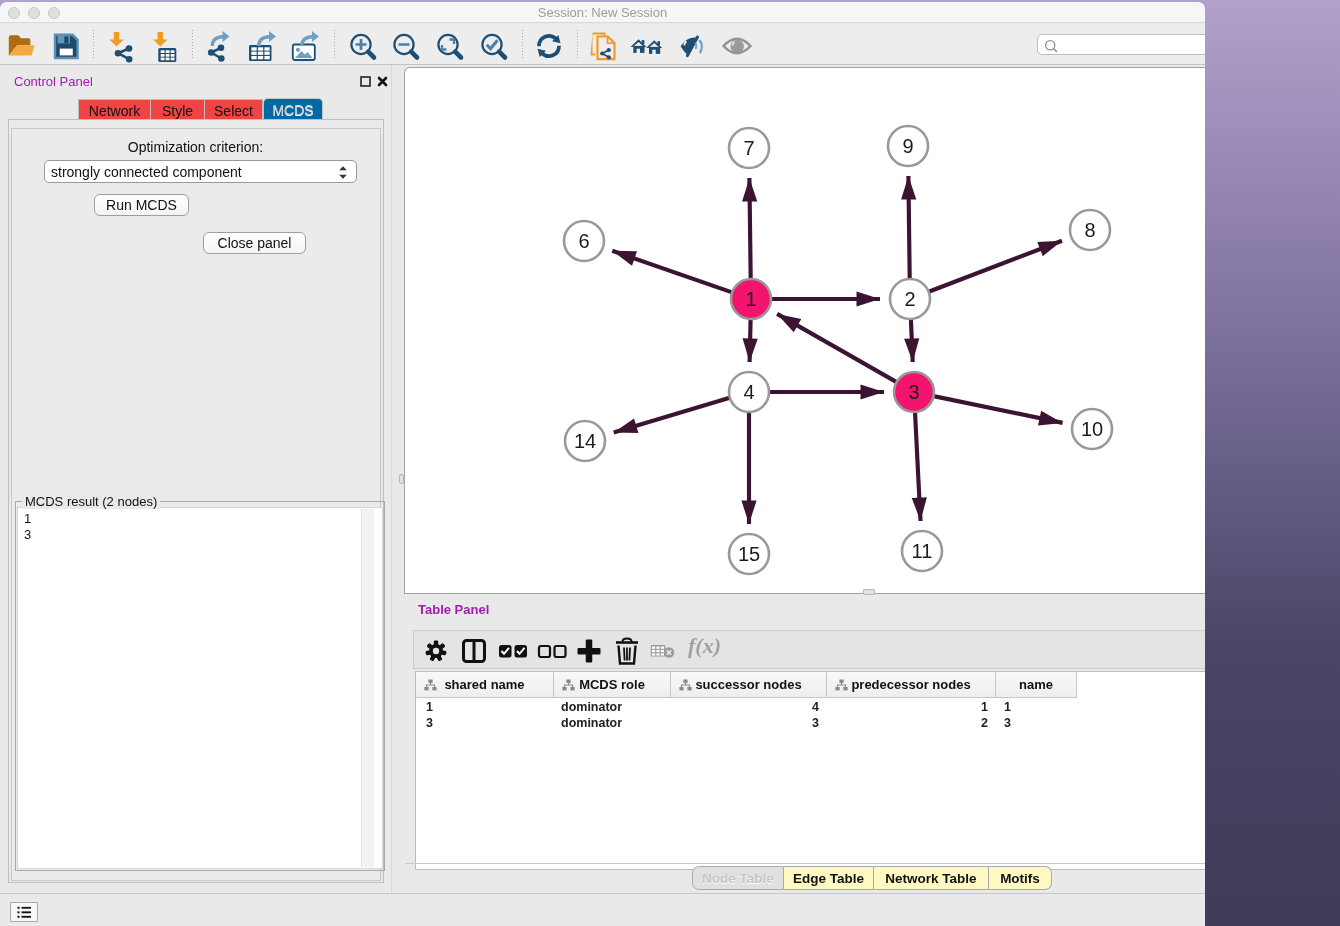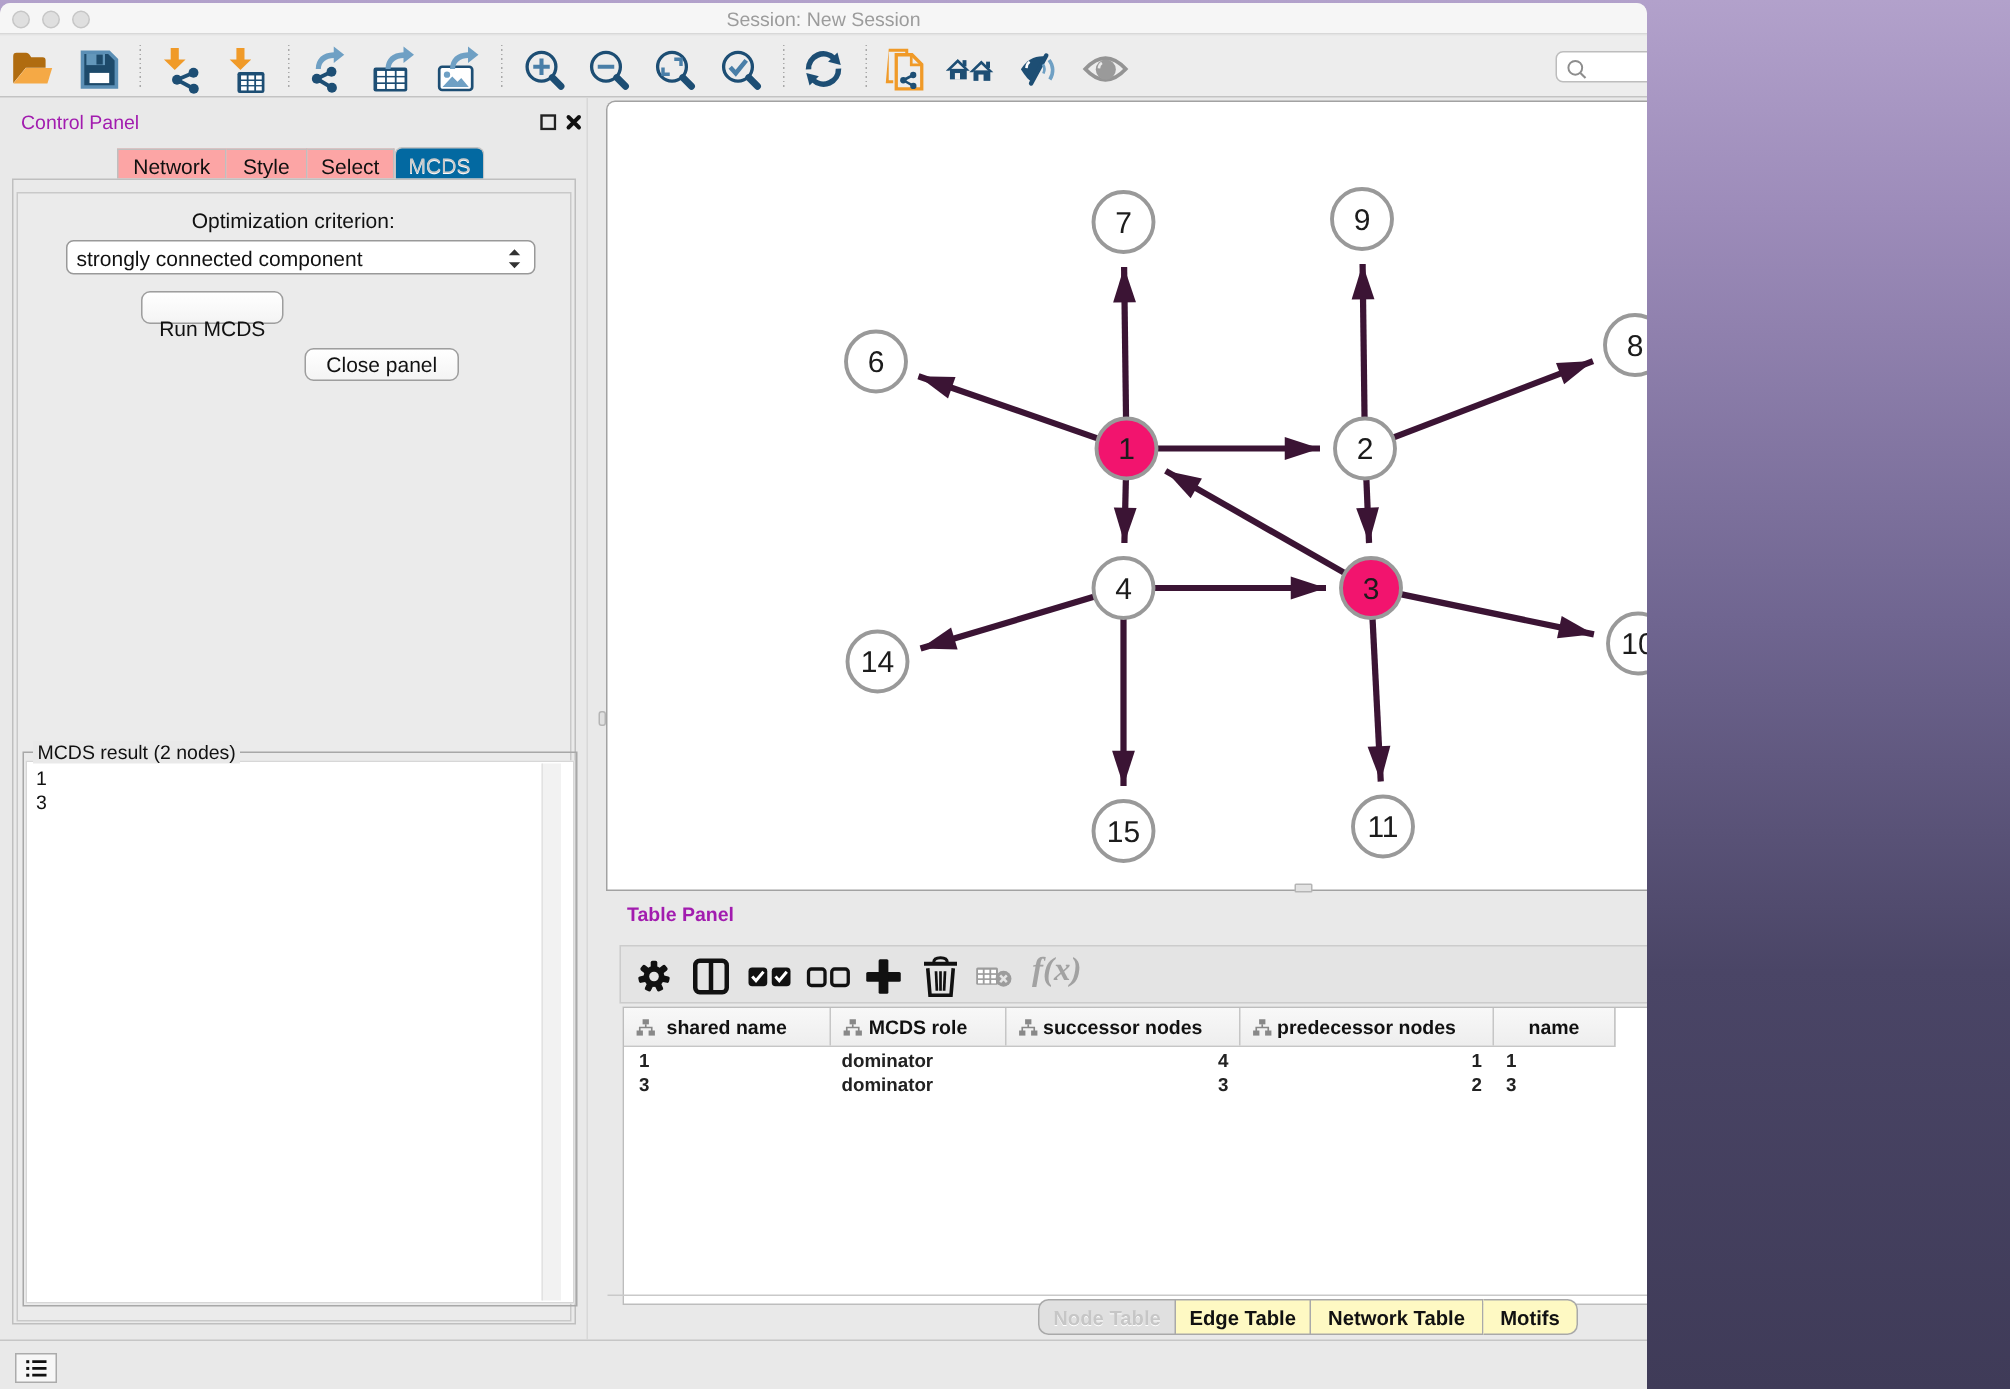--- a/index.html
+++ b/index.html
@@ -1,32 +1,32 @@
 <!DOCTYPE html>
 <html><head>
 <meta charset="utf-8">
 <style>
 * { margin:0; padding:0; box-sizing:border-box; -webkit-font-smoothing:antialiased; }
 html,body { width:1340px; height:926px; overflow:hidden; }
 body { font-family:"Liberation Sans", sans-serif; background:linear-gradient(180deg,#b2a1cb 0%,#9d8cba 15%,#6f6590 45%,#4a4566 70%,#3f3b58 100%); position:relative; }
 .abs { position:absolute; }
-#win { position:absolute; left:0; top:2px; width:1098px; height:924px; background:#e9e9e9; border-radius:7px 7px 0 0; overflow:hidden; }
+#win { position:absolute; left:0; top:2px; width:1205px; height:924px; background:#e9e9e9; border-radius:7px 7px 0 0; overflow:hidden; }
 
 #titlebar { position:absolute; left:0; top:0; width:100%; height:21px; background:#f6f6f6; border-bottom:1px solid #d8d8d8; }
 .tl { position:absolute; top:5px; width:12px; height:12px; border-radius:50%; background:#dfdfdf; border:1px solid #c6c6c6; }
 #titlebar .t { position:absolute; top:3px; width:100%; text-align:center; font-size:13px; color:#9c9c9c; }
 
 #toolbar { position:absolute; left:0; top:22px; width:100%; height:41px; background:#ededed; border-bottom:1px solid #c3c3c3; }
 .tsep { position:absolute; top:6px; width:1px; height:28px; background-image:repeating-linear-gradient(180deg,#a9a9a9 0 1px,transparent 1px 3px); }
 #search { position:absolute; left:1037px; top:10px; width:291px; height:21px; background:#fff; border:1px solid #bdbdbd; border-radius:5px; }
 
 #cpanel { position:absolute; left:0; top:63px; width:392px; height:828px; border-right:1px solid #d8d8d8; }
 .paneltitle { font-size:13px; color:#a21caf; }
 .tabs3 { position:absolute; display:flex; }
-.tab { font-size:14px; color:#111; background:#fca5a5; border:1px solid #bfbfbf; border-left:none; text-align:center; padding-top:3px; height:21px; }
+.tab { font-size:14px; color:#111; background:#ef4444; border:1px solid #bfbfbf; border-left:none; text-align:center; padding-top:3px; height:21px; }
 .tab.first { border-left:1px solid #bfbfbf; }
 .tabsel { position:absolute; background:#0369a1; border:1px solid #c4c4c4; border-bottom:none; border-radius:5px 5px 0 0; text-align:center; font-size:14px; color:#c9c9c9; text-shadow:0 1px 0 #fff; padding-top:3px; }
 #cp-content { position:absolute; left:8px; top:54px; width:376px; height:764px; background:#eaeaea; border:1px solid #bfbfbf; }
 #cp-inner { position:absolute; left:2px; top:8px; width:370px; height:753px; background:#ebebeb; border:1px solid #c9c9c9; }
 .btn { position:absolute; background:linear-gradient(180deg,#ffffff,#f4f4f4); border:1px solid #9e9e9e; border-radius:6px; font-size:14px; color:#111; text-align:center; }
 #mcdsbox { position:absolute; left:15px; top:436px; width:370px; height:370px; border:1px solid #a8a8a8; }
 #mcdswhite { position:absolute; left:1px; top:5px; width:366px; height:362px; background:#fff; border:1px solid #d7d7d7; }
 #mcdslabel { position:absolute; left:6px; top:-8px; background:#e9e9e9; padding:0 3px; font-size:13px; color:#111; }
 
 #netwin { position:absolute; left:405px; top:66px; width:931px; height:525px; background:#fff; border-radius:5px 5px 0 0; overflow:hidden; box-shadow:0 0 0 1px #a2a2a2; }
@@ -202,21 +202,21 @@
     <div id="cp-content">
         <div id="cp-inner"></div>
       </div>
     <div style="position:absolute;left:0;top:74px;width:391px;text-align:center;font-size:14px;color:#111;">Optimization criterion:</div>
     <div style="position:absolute;left:44px;top:95px;width:313px;height:23px;background:#fff;border:1px solid #999;border-radius:5px;">
       <div style="position:absolute;left:6px;top:3px;font-size:14px;color:#111;">strongly connected component</div>
       <svg style="position:absolute;right:8px;top:4px;" width="10" height="15" viewBox="0 0 10 15">
           <path d="M1.2 5.2 L5 1.2 L8.8 5.2z M1.2 9.8 L5 13.8 L8.8 9.8z" fill="#333"></path>
         </svg>
     </div>
-    <div class="btn" style="left:94px;top:129px;width:95px;height:22px;padding-top:16px;">Run MCDS</div>
+    <div class="btn" style="left:94px;top:129px;width:95px;height:22px;padding-top:2px;">Run MCDS</div>
     <div class="btn" style="left:203px;top:129px;width:103px;height:22px;padding-top:2px;margin-top:38px;">Close panel</div>
     <div id="mcdsbox">
       <div id="mcdswhite">
         <div style="position:absolute;left:6px;top:3px;font-size:13px;color:#111;line-height:16px;">1<br>3</div>
         <div style="position:absolute;right:8px;top:1px;width:13px;height:358px;background:#f2f2f2;border-left:1px solid #e2e2e2;"></div>
       </div>
       <div id="mcdslabel">MCDS result (2 nodes)</div>
     </div>
   </div>
 

